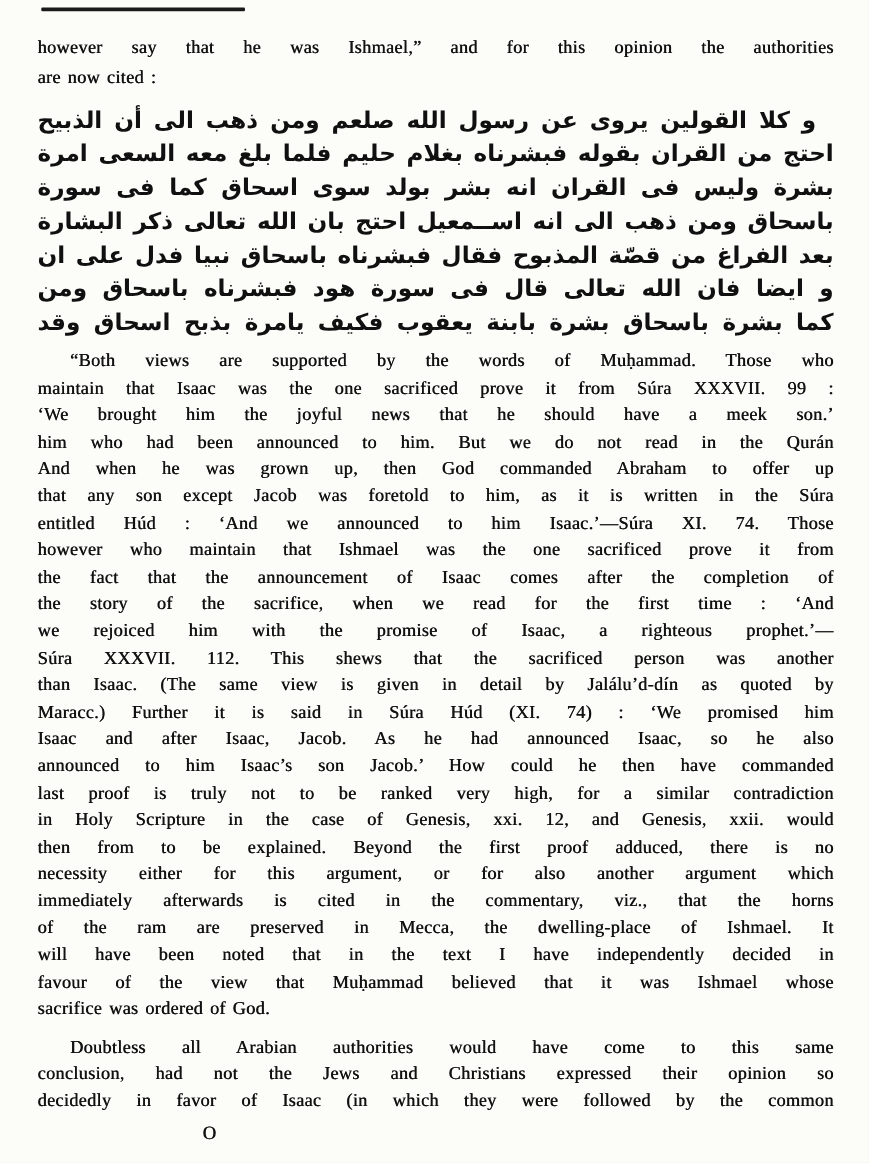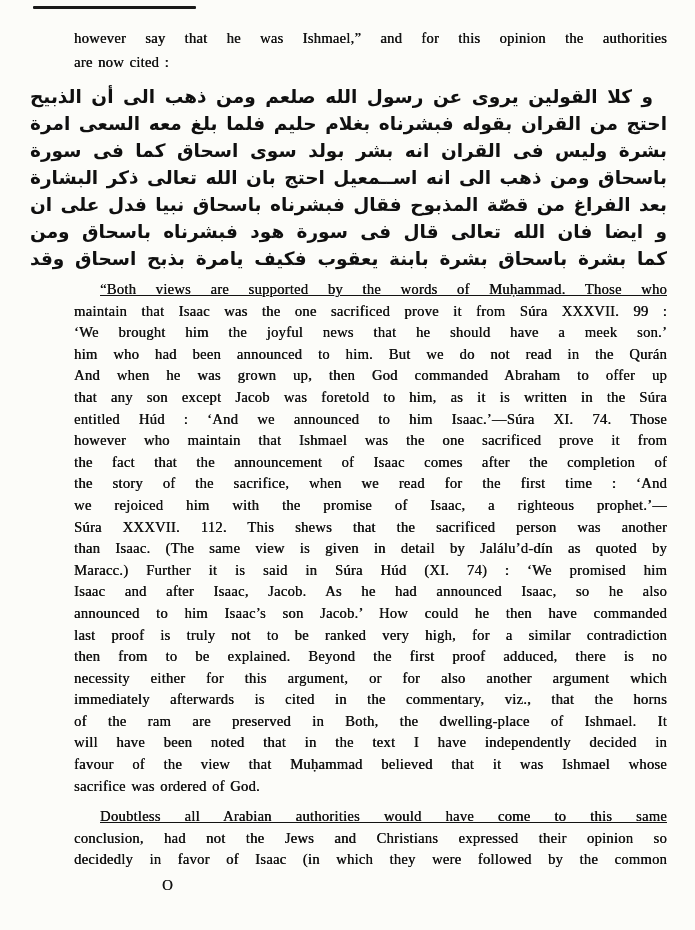--- a/index.html
+++ b/index.html
@@ -37,26 +37,25 @@
     font-size: 14.6px;
     line-height: 21.6px;
     letter-spacing: 0.25px;
     word-spacing: 1.6px;
     text-align: justify;
     text-align-last: justify;
     white-space: normal;
     height: 21.6px;
     overflow: hidden;
     text-shadow: 0.35px 0 0 currentColor;
-    margin-left: 44px;
   }
   .eline.short {
     text-align-last: left;
   }
-  .eline.indent1 { text-indent: 26px; text-decoration: underline; }
+  .eline.indent1 { text-indent: 26px; }
   .intro .eline {
     line-height: 24px;
     height: 24px;
   }
   .arabic {
     margin-top: 9px;
     margin-bottom: 5px;
   }
   .aline {
     direction: rtl;
@@ -116,24 +115,25 @@
       <div class="eline">however who maintain that Ishmael was the one sacrificed prove it from</div>
       <div class="eline">the fact that the announcement of Isaac comes after the completion of</div>
       <div class="eline">the story of the sacrifice, when we read for the first time : ‘And</div>
       <div class="eline">we rejoiced him with the promise of Isaac, a righteous prophet.’—</div>
       <div class="eline">Súra XXXVII. 112.  This shews that the sacrificed person was another</div>
       <div class="eline">than Isaac.  (The same view is given in detail by Jalálu’d-dín as quoted by</div>
       <div class="eline">Maracc.)  Further it is said in Súra Húd (XI. 74) :  ‘We promised him</div>
       <div class="eline">Isaac and after Isaac, Jacob.  As he had announced Isaac, so he also</div>
       <div class="eline">announced to him Isaac’s son Jacob.’  How could he then have commanded</div>
       <div class="eline">last proof is truly not to be ranked very high, for a similar contradiction</div>
+      <div class="eline">in Holy Scripture in the case of Genesis, xxi. 12, and Genesis, xxii. would</div>
       <div class="eline">then from to be explained.  Beyond the first proof adduced, there is no</div>
       <div class="eline">necessity either for this argument, or for also another argument which</div>
       <div class="eline">immediately afterwards is cited in the commentary, viz., that the horns</div>
-      <div class="eline">of the ram are preserved in Both, the dwelling-place of Ishmael.  It</div>
+      <div class="eline">of the ram are preserved in Mecca, the dwelling-place of Ishmael.  It</div>
       <div class="eline">will have been noted that in the text I have independently decided in</div>
       <div class="eline">favour of the view that Muḥammad believed that it was Ishmael whose</div>
       <div class="eline short">sacrifice was ordered of God.</div>
     </div>
 
     <div class="para2">
       <div class="eline indent1">Doubtless all Arabian authorities would have come to this same</div>
       <div class="eline">conclusion, had not the Jews and Christians expressed their opinion so</div>
       <div class="eline">decidedly in favor of Isaac (in which they were followed by the common</div>
     </div>

